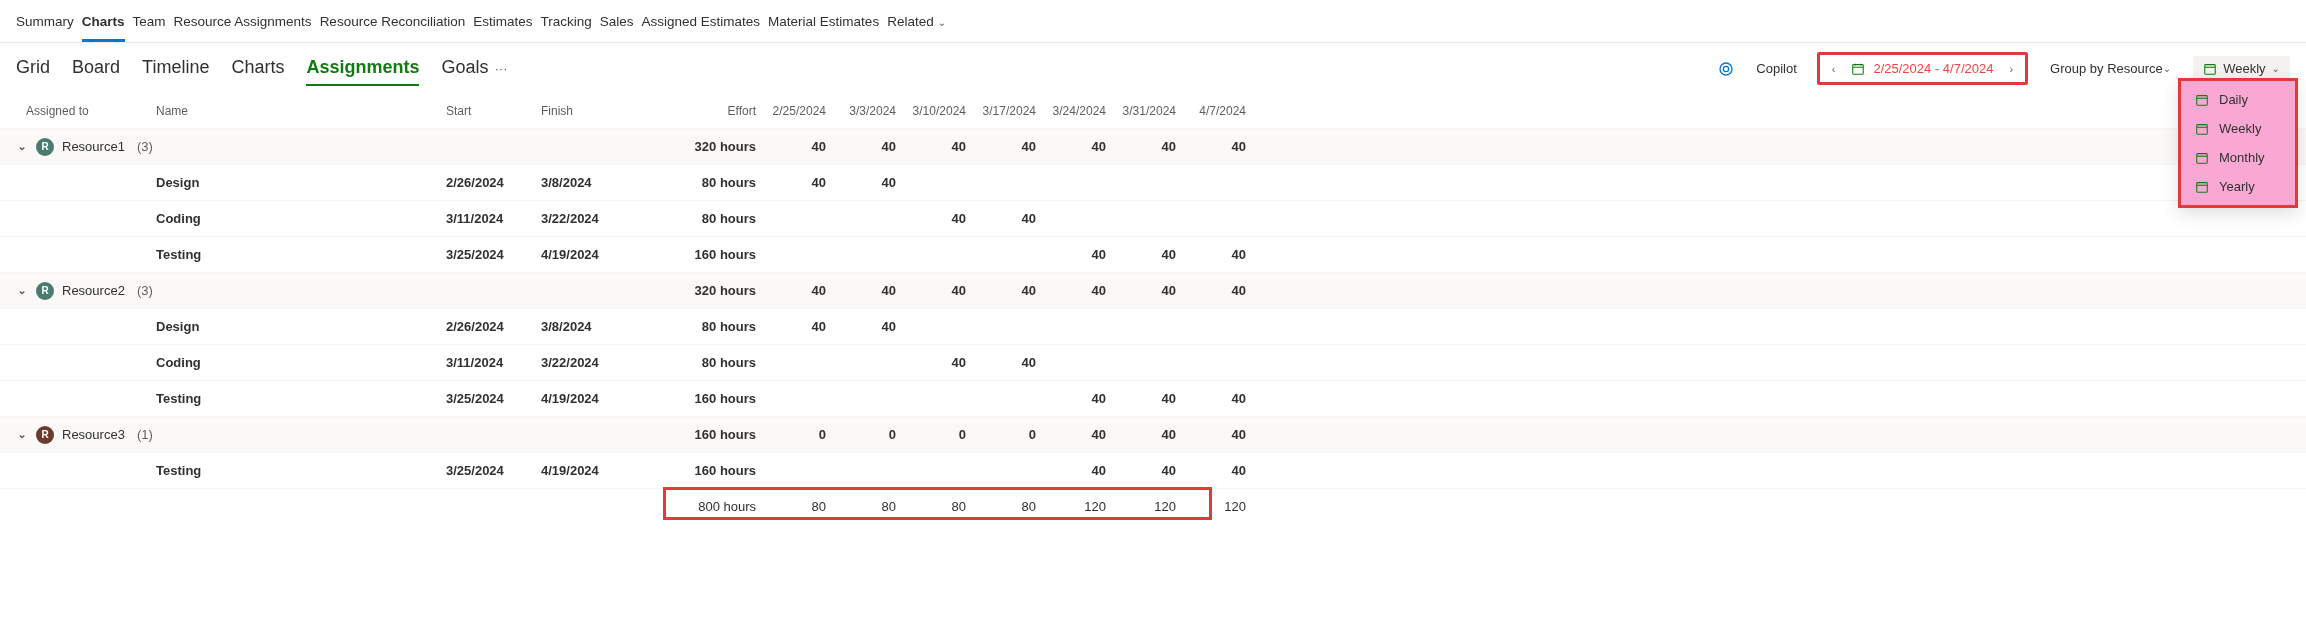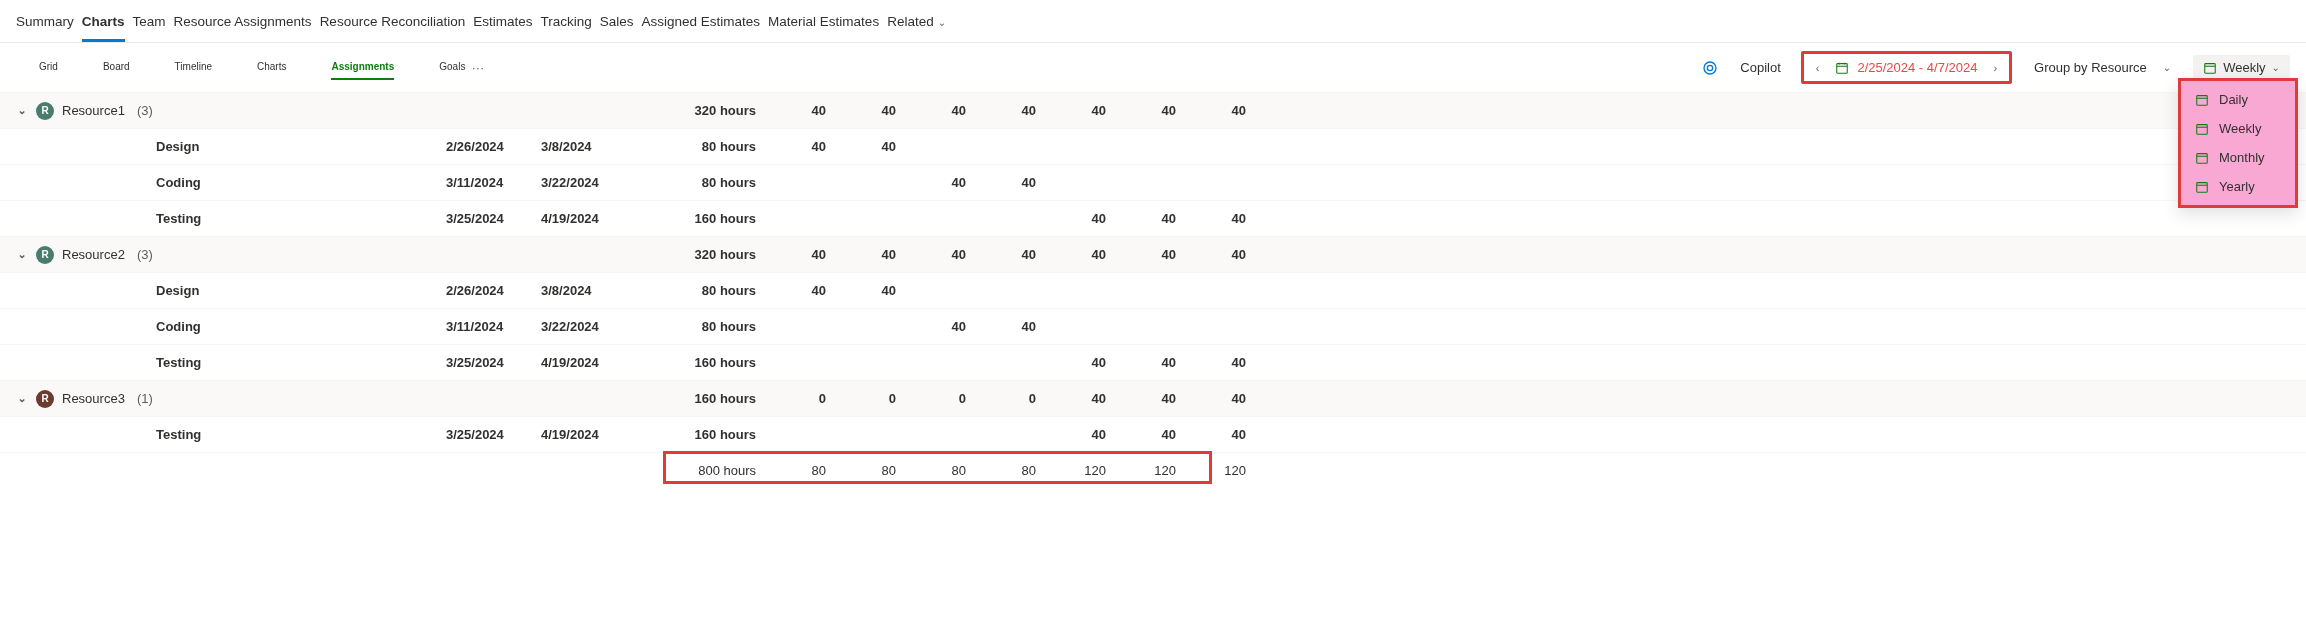--- a/index.html
+++ b/index.html
@@ -7,36 +7,36 @@
 
 
 .top-tabs { display: flex; align-items: center; gap: 8px; padding: 8px 16px 0 16px; border-bottom: 1px solid #edebe9; }
 .top-tab { padding: 6px 0 10px 0; cursor: pointer; color: #323130; font-size: 13.5px; border-bottom: 3px solid transparent; }
 .top-tab.active { border-bottom: 3px solid #0078d4; font-weight: 600; }
 .top-tab .chev { margin-left: 4px; font-size: 10px; color: #605e5c; }
 
 
 .sub-row { display: flex; align-items: center; padding: 8px 16px; }
 .sub-tabs { display: flex; align-items: center; gap: 22px; }
-.sub-tab { padding: 6px 0; cursor: pointer; color: #323130; font-size: 10px; border-bottom: 2px solid transparent; margin-left: 23px; }
+.sub-tab { padding: 6px 0; cursor: pointer; color: #323130; font-size: 18px; border-bottom: 2px solid transparent; }
 .sub-tab.active { color: #107c10; border-bottom: 2px solid #107c10; font-weight: 600; }
 .sub-more { padding: 0 6px; color: #605e5c; cursor: pointer; }
 .sub-right { margin-left: auto; display: flex; align-items: center; gap: 12px; }
 
 .copilot-btn { display: inline-flex; align-items: center; gap: 22px; padding: 4px 8px; cursor: pointer; color: #323130; border-radius: 2px; }
 .copilot-icon { width: 16px; height: 16px; }
 
 
 .date-range-wrap { display: inline-flex; align-items: center; border: 3px solid #e03a3a; border-radius: 2px; padding: 2px 4px; }
 .dr-btn { padding: 4px 8px; cursor: pointer; display: inline-flex; align-items: center; }
 .dr-icon { width: 14px; height: 14px; margin-right: 8px; color: #107c10; }
 .dr-text { color: #ef4444; }
 .dr-chev { color: #605e5c; font-size: 11px; }
 
-.groupby-btn { display: inline-flex; align-items: center; gap: 16px; padding: 5px 10px; cursor: pointer; color: #323130; }
+.groupby-btn { display: inline-flex; align-items: center; gap: 0; padding: 5px 10px; cursor: pointer; color: #323130; }
 .groupby-btn .chev { font-size: 10px; color: #605e5c; }
 
 .weekly-btn { display: inline-flex; align-items: center; gap: 6px; padding: 5px 10px; cursor: pointer; background: #f3f2f1; border-radius: 2px; }
 .weekly-btn .cal-icon { width: 14px; height: 14px; color: #107c10; }
 .weekly-btn .chev { font-size: 10px; color: #605e5c; }
 
 
 .dropdown-wrap { position: absolute; right: 8px; top: 78px; border: 3px solid #e03a3a; background: #f9a8d4; box-shadow: 0 6px 16px rgba(0,0,0,0.12); padding: 4px 0; width: 120px; z-index: 10; }
 .dropdown-item { display: flex; align-items: center; gap: 10px; padding: 7px 14px; cursor: pointer; }
 .dropdown-item .cal-icon { width: 14px; height: 14px; color: #107c10; }
@@ -164,20 +164,34 @@
       <div class="dropdown-item">
         <svg class="cal-icon" viewBox="0 0 16 16" fill="none" stroke="currentColor" stroke-width="1.2">
           <rect x="2" y="3" width="12" height="11" rx="1"></rect>
           <path d="M2 6h12"></path>
         </svg>
         <span>Yearly</span>
       </div>
     </div>
 
   <div class="grid">
+    <div class="grid-header">
+      <div style="padding-left:10px;">Assigned to</div>
+      <div>Name</div>
+      <div>Start</div>
+      <div>Finish</div>
+      <div class="col-right">Effort</div>
+      <div class="col-right">2/25/2024</div>
+      <div class="col-right">3/3/2024</div>
+      <div class="col-right">3/10/2024</div>
+      <div class="col-right">3/17/2024</div>
+      <div class="col-right">3/24/2024</div>
+      <div class="col-right">3/31/2024</div>
+      <div class="col-right">4/7/2024</div>
+    </div>
     <div id="grid-body" style="position:relative;">
         <div class="grid-row group-row">
           <div class="col-assigned">
             <span class="chev-toggle">⌄</span>
             <span class="avatar a1">R</span>
             <span class="resource-name">Resource1</span>
             <span class="resource-count">(3)</span>
           </div>
           <div class="task-name-cell"></div>
           <div></div>

